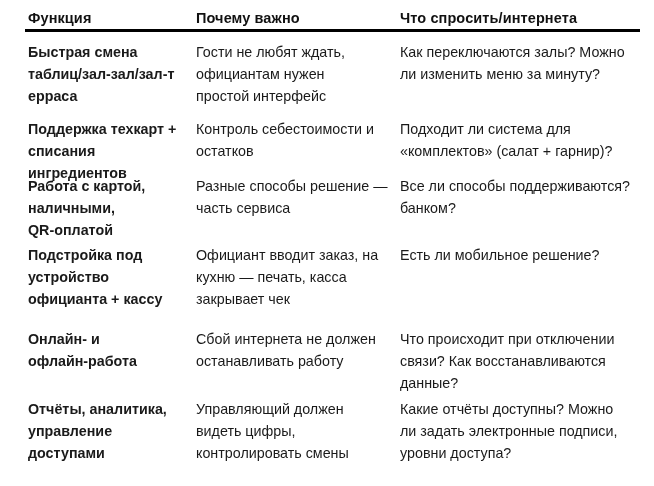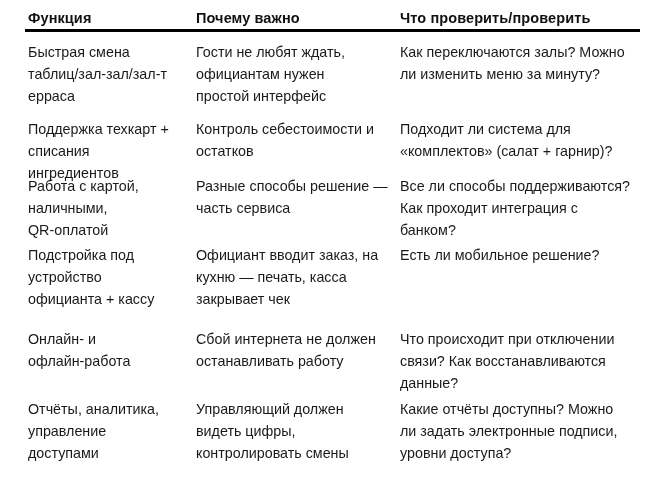--- a/index.html
+++ b/index.html
@@ -66,35 +66,35 @@
   }
 
   .cell {
     position: absolute;
     top: 0;
     font-size: 14.3px;
     line-height: 22px;
     font-weight: normal;
     color: #1a1a1a;
   }
-  .c1 { left: 28px; width: 172px; }
+  .c1 { left: 28px; width: 172px; font-weight: bold; }
   .c2 { left: 196px; width: 208px; }
   .c3 { left: 400px; width: 252px; }
 
   .line { display: block; white-space: nowrap; }
 </style>
 </head>
 <body>
 
 <div id="table-root">
 
   <div class="header-strip">
     <div class="header-cell hc1">Функция</div>
     <div class="header-cell hc2">Почему важно</div>
-    <div class="header-cell hc3">Что проверить/проверить</div>
+    <div class="header-cell hc3">Что спросить/интернета</div>
   </div>
 
   <div class="header-rule"></div>
 
   <div class="body-area">
       <div class="row" style="position: absolute; top: 0px; height: 77px;">
         <div class="cell c1">
           <span class="line">Быстрая смена</span>
           <span class="line">таблиц/зал-зал/зал-т</span>
           <span class="line">ерраса</span>
@@ -129,21 +129,20 @@
           <span class="line">Работа с картой,</span>
           <span class="line">наличными,</span>
           <span class="line">QR-оплатой</span>
         </div>
         <div class="cell c2">
           <span class="line">Разные способы решение —</span>
           <span class="line">часть сервиса</span>
         </div>
         <div class="cell c3">
           <span class="line">Все ли способы поддерживаются?</span>
-          <span class="line">Как проходит интеграция с</span>
           <span class="line">банком?</span>
         </div>
       </div>
       <div class="row" style="position: absolute; top: 203px; height: 70px;">
         <div class="cell c1">
           <span class="line">Подстройка под</span>
           <span class="line">устройство</span>
           <span class="line">официанта + кассу</span>
         </div>
         <div class="cell c2">

